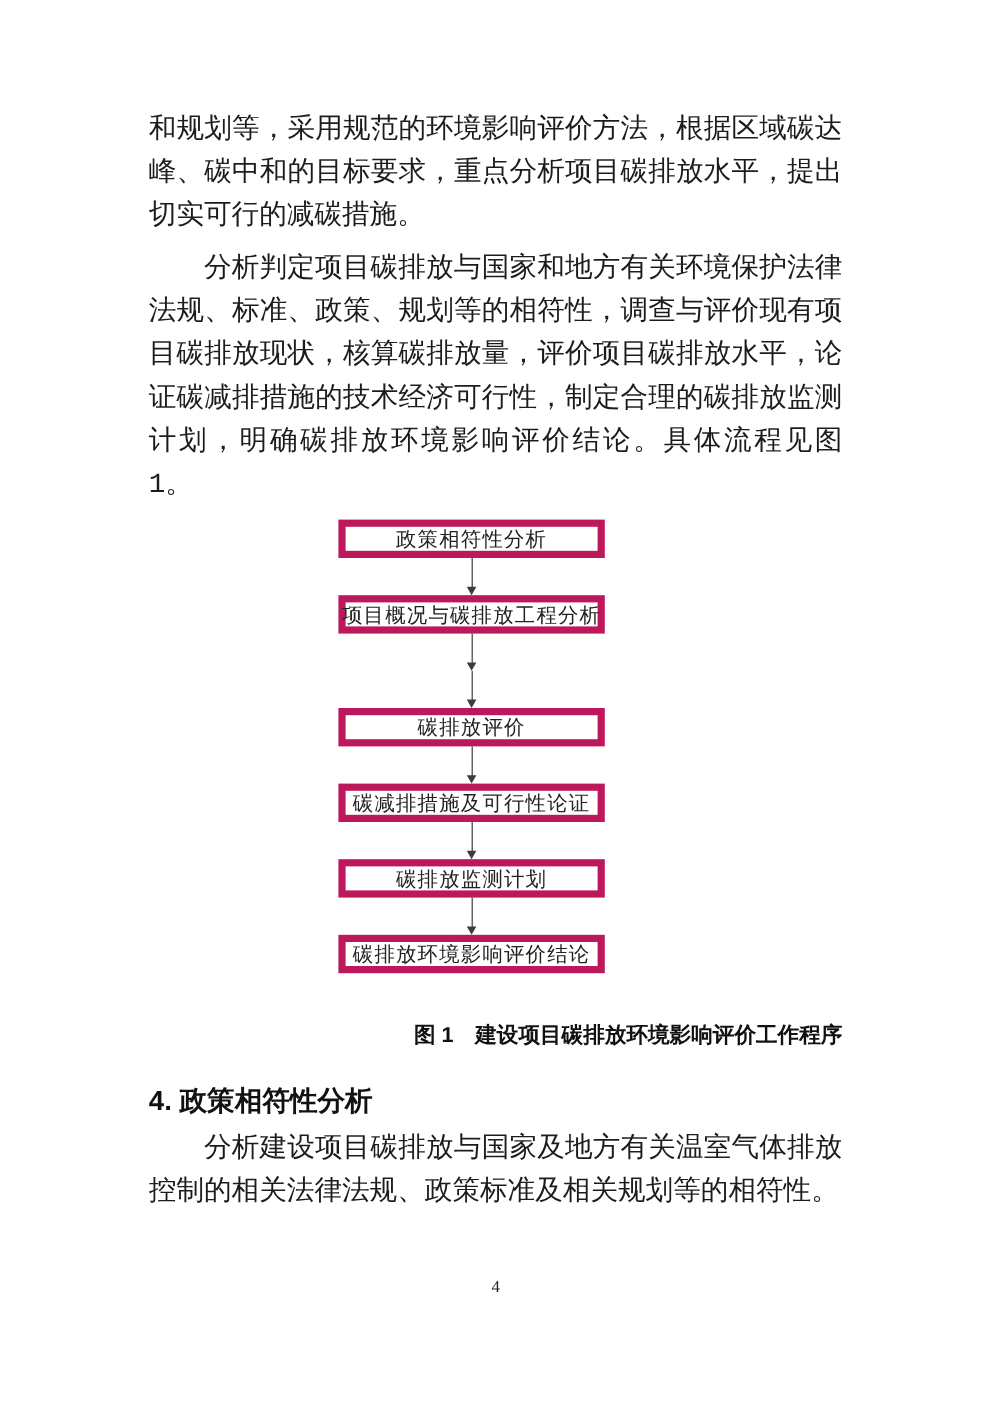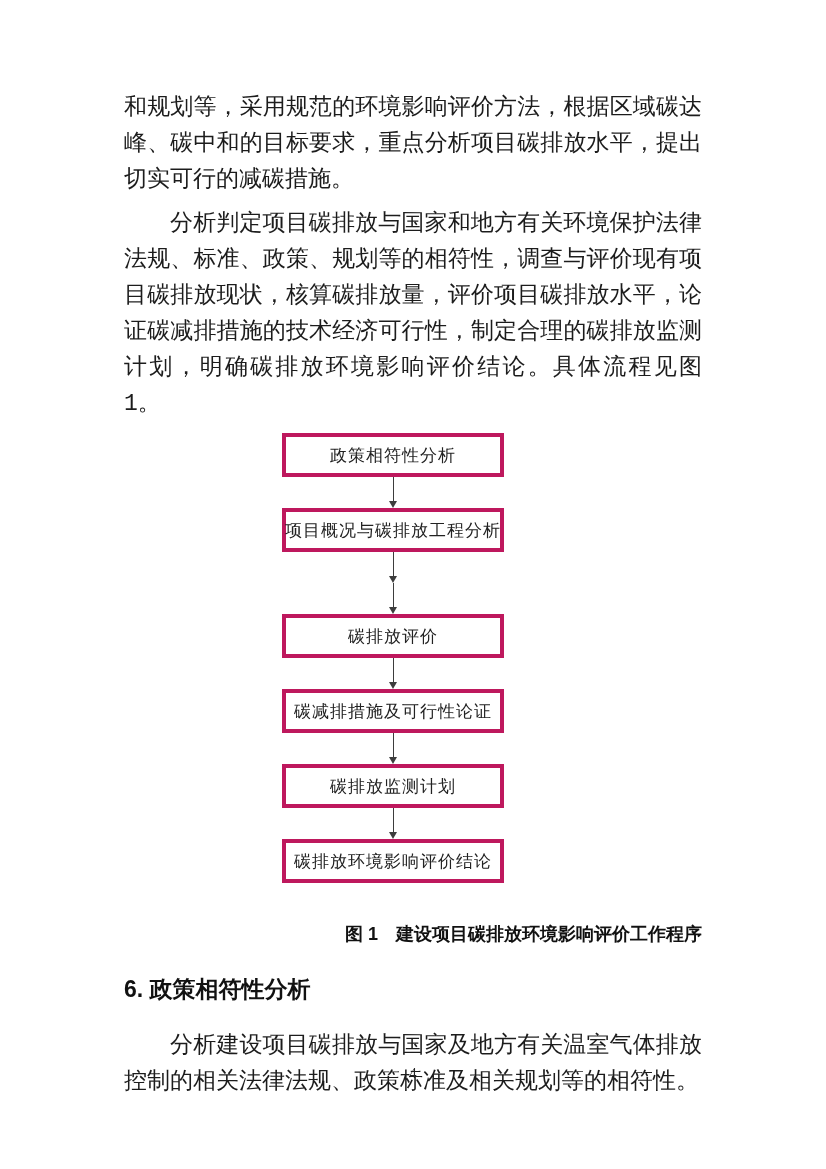--- a/index.html
+++ b/index.html
@@ -36,22 +36,22 @@
   #para-52 { margin-top: 8px; }
   .flowchart {
     width: 222px;
     margin: 11px 0 0 158px;
     display: flex;
     flex-direction: column;
     align-items: center;
   }
   .flow-box {
     box-sizing: border-box;
-    width: 222px; height: 44px;
-    border: 4px solid #be185d;
+    width: 222px; height: 32px;
+    border: 6px solid #be185d;
     background: #ffffff;
     display: flex;
     align-items: center;
     justify-content: center;
     font-size: 17px;
     letter-spacing: 1px;
     white-space: nowrap;
     color: #222;
   }
   .flow-arrow {
@@ -84,21 +84,21 @@
     margin: 38px 0 0 0;
   }
   .h-main {
     font-family: "Liberation Sans", "DejaVu Sans", sans-serif;
     font-weight: bold;
     font-size: 23px;
     line-height: 32px;
     color: #111;
     margin: 26px 0 0 0;
   }
-  #para-6 { margin-top: 23px; }
+  #para-6 { margin-top: 6px; }
   .page-number {
     position: absolute;
     left: 0; top: 1064px;
     width: 100%;
     text-align: center;
     font-size: 14px;
     line-height: 20px;
     color: #222;
   }
 </style>
@@ -122,19 +122,19 @@
     <div class="flow-arrow"></div>
     <div class="flow-box">碳减排措施及可行性论证</div>
     <div class="flow-arrow"></div>
     <div class="flow-box">碳排放监测计划</div>
     <div class="flow-arrow"></div>
     <div class="flow-box">碳排放环境影响评价结论</div>
   </div>
 
   <div class="caption">图 1　建设项目碳排放环境影响评价工作程序</div>
 
-  <h1 class="h-main">6. 政策相符性分析</h1>
+  <h1 class="h-main">4. 政策相符性分析</h1>
 
   <p class="para indent" id="para-6">分析建设项目碳排放与国家及地方有关温室气体排放控制的相关法律法规、政策标准及相关规划等的相符性。</p>
 
 </div>
 
 <div class="page-number">4</div>
 
 </body></html>

